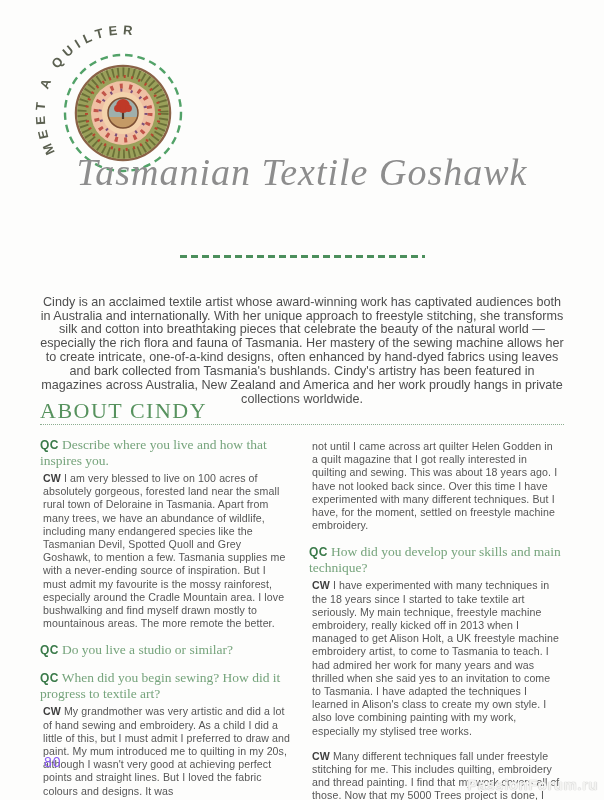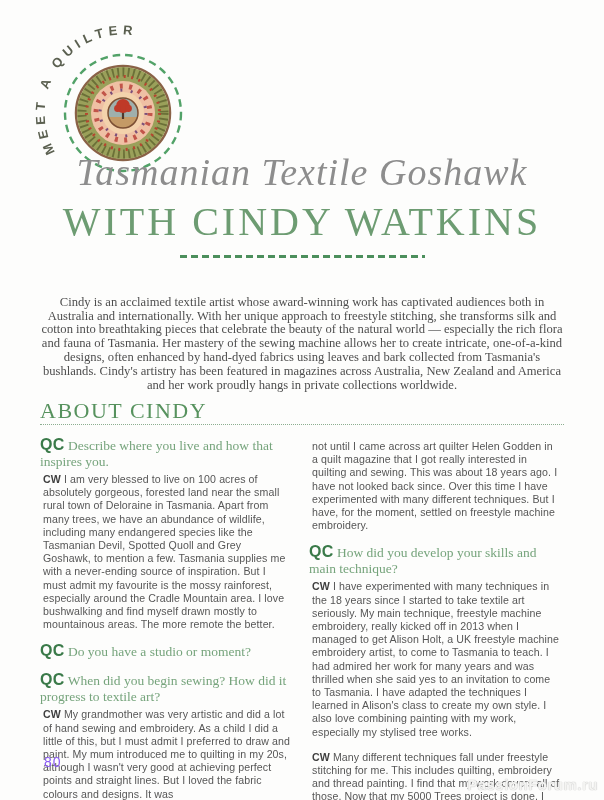--- a/index.html
+++ b/index.html
@@ -26,21 +26,21 @@
     font-family:"Liberation Serif",serif;font-weight:400;
     font-size:40px;color:#6d9c72;letter-spacing:3px;
   }
   .title-dash{
     position:absolute;left:180px;top:255px;width:245px;height:3px;
     background:repeating-linear-gradient(90deg,#4c8f5c 0 7px,transparent 7px 11px);
   }
   
   .intro{
     position:absolute;left:38px;top:283px;width:528px;
-    font-family:Liberation Serif, serif;font-size:12.6px;line-height:13.9px;
+    font-family:Liberation Sans, sans-serif;font-size:12.6px;line-height:13.9px;
     color:#4e4e4e;text-align:center;
   }
   
   .section-header{
     position:absolute;left:40px;top:398px;
     font-family:"Liberation Serif",serif;font-size:22px;color:#57925e;
     letter-spacing:1.5px;
   }
   .dotted-rule{
     position:absolute;left:40px;top:424px;width:524px;height:0;
@@ -53,21 +53,21 @@
   }
   .col{width:255px;}
   .qa{margin-bottom:12px;}
   .q{
     margin:0 0 2px 0;
     font-family:"Liberation Serif",serif;font-weight:400;
     font-size:13.5px;line-height:16px;color:#76a47c;
   }
   .q b{
     font-family:"Liberation Sans",sans-serif;font-weight:700;
-    font-size:16px;color:#3a7a49;letter-spacing:.3px;
+    font-size:12px;color:#3a7a49;letter-spacing:.3px;
   }
   .a{
     margin:3px;
     font-size:10.6px;line-height:13.2px;color:#565656;letter-spacing:.1px;
   }
   .a b{color:#3f3f3f;font-weight:700;}
   
   .page-number{
     position:absolute;left:44px;top:754px;
     font-size:14px;color:#8b5cf6;letter-spacing:1px;
@@ -115,36 +115,35 @@
       </g>
       <circle cx="99" cy="95" r="15" fill="none" stroke="#7b4f33" stroke-width="1.5"></circle>
 
       <text class="badge-arc-text">
         <textPath href="#arcPath" startOffset="0">MEET A QUILTER</textPath>
       </text>
     </svg>
   </div>
 
   <div class="script-title">Tasmanian Textile Goshawk</div>
-  <div class="main-title">WITH CINDY WATKINS</div>
   <div class="title-dash"></div>
 
   <p class="intro">Cindy is an acclaimed textile artist whose award-winning work has captivated audiences both in Australia and internationally. With her unique approach to freestyle stitching, she transforms silk and cotton into breathtaking pieces that celebrate the beauty of the natural world — especially the rich flora and fauna of Tasmania. Her mastery of the sewing machine allows her to create intricate, one-of-a-kind designs, often enhanced by hand-dyed fabrics using leaves and bark collected from Tasmania's bushlands. Cindy's artistry has been featured in magazines across Australia, New Zealand and America and her work proudly hangs in private collections worldwide.</p>
 
   <div class="section-header">ABOUT CINDY</div>
   <div class="dotted-rule"></div>
 
   <div class="columns">
     <div class="col">
       <div class="qa">
         <h3 class="q"><b>QC</b> <span>Describe where you live and how that inspires you.</span></h3>
         <p class="a"><b>CW</b> <span>I am very blessed to live on 100 acres of absolutely gorgeous, forested land near the small rural town of Deloraine in Tasmania. Apart from many trees, we have an abundance of wildlife, including many endangered species like the Tasmanian Devil, Spotted Quoll and Grey Goshawk, to mention a few. Tasmania supplies me with a never-ending source of inspiration. But I must admit my favourite is the mossy rainforest, especially around the Cradle Mountain area. I love bushwalking and find myself drawn mostly to mountainous areas. The more remote the better.</span></p>
       </div>
       <div class="qa">
-        <h3 class="q"><b>QC</b> <span>Do you have a studio or moment?</span></h3>
+        <h3 class="q"><b>QC</b> <span>Do you live a studio or similar?</span></h3>
       </div>
       <div class="qa">
         <h3 class="q"><b>QC</b> <span>When did you begin sewing? How did it progress to textile art?</span></h3>
         <p class="a"><b>CW</b> <span>My grandmother was very artistic and did a lot of hand sewing and embroidery. As a child I did a little of this, but I must admit I preferred to draw and paint. My mum introduced me to quilting in my 20s, although I wasn't very good at achieving perfect points and straight lines. But I loved the fabric colours and designs. It was</span></p>
       </div>
     </div>
     <div class="col">
       <div class="qa">
         <p class="a">not until I came across art quilter Helen Godden in a quilt magazine that I got really interested in quilting and sewing. This was about 18 years ago. I have not looked back since. Over this time I have experimented with many different techniques. But I have, for the moment, settled on freestyle machine embroidery.</p>
       </div>

